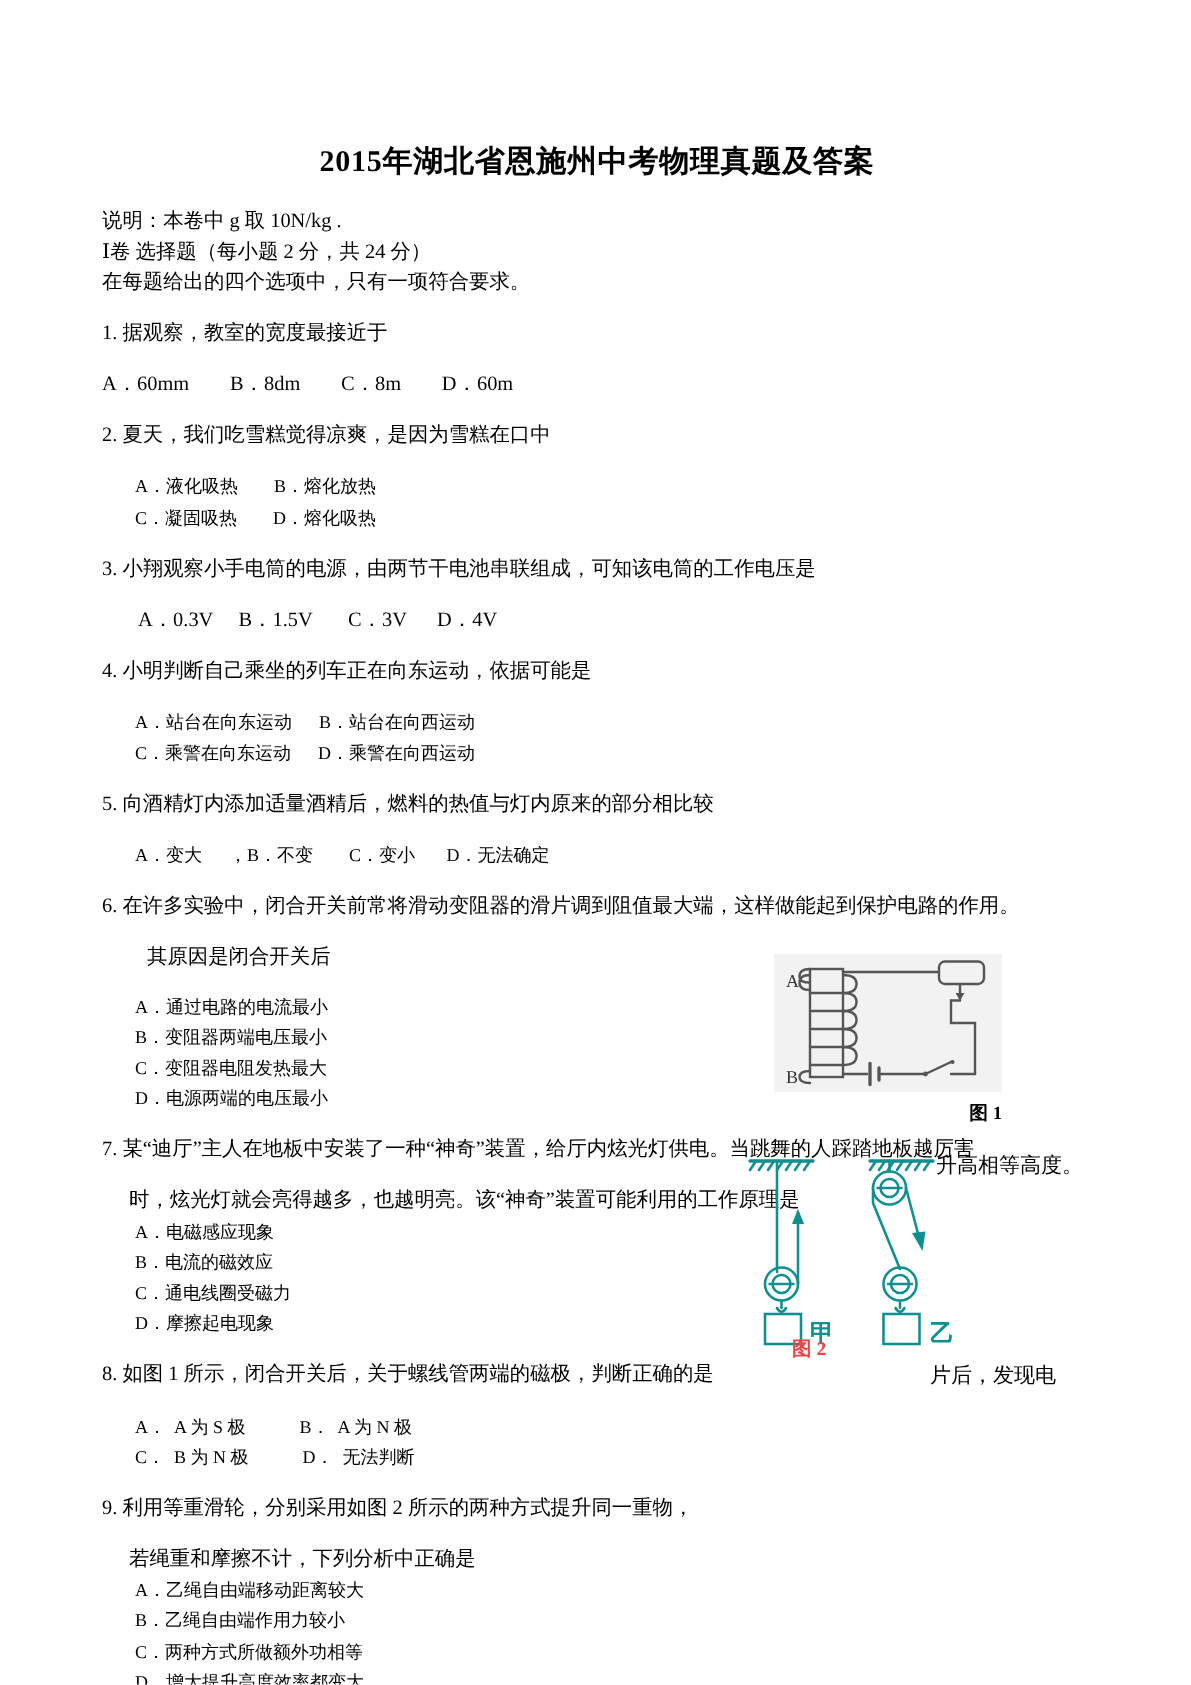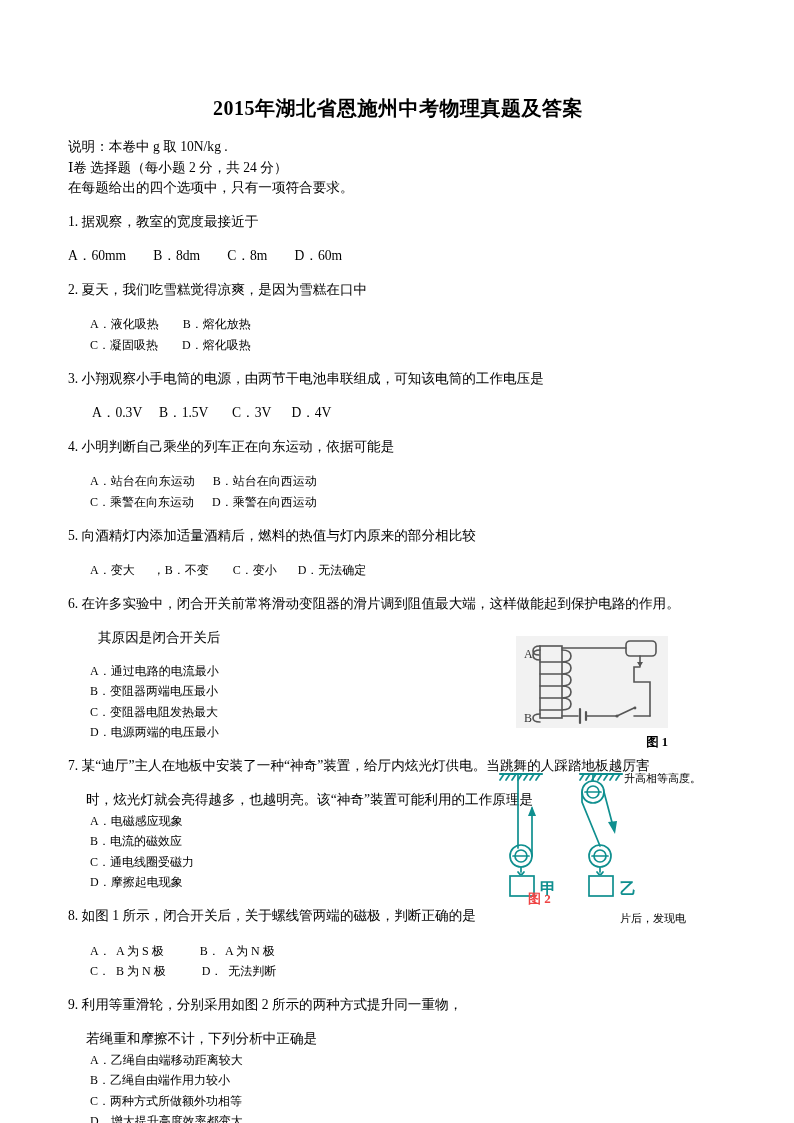--- a/index.html
+++ b/index.html
@@ -113,21 +113,21 @@
     left: 32px;
     top: 122px;
     font-size: 13px;
     font-weight: bold;
     color: #ef4444;
     font-family: "Liberation Serif", "DejaVu Serif", serif;
     text-align: right;
   }
   .tail-text {
     position: absolute;
-    font-size: 11px;
+    font-size: 14px;
     line-height: 20.5px;
     white-space: nowrap;
   }
   .tail-q9 { left: 624px; top: 768px; }
   .tail-q10 { left: 620px; top: 908px; }
   svg { display: block; }
 </style>
 </head>
 <body>
 

